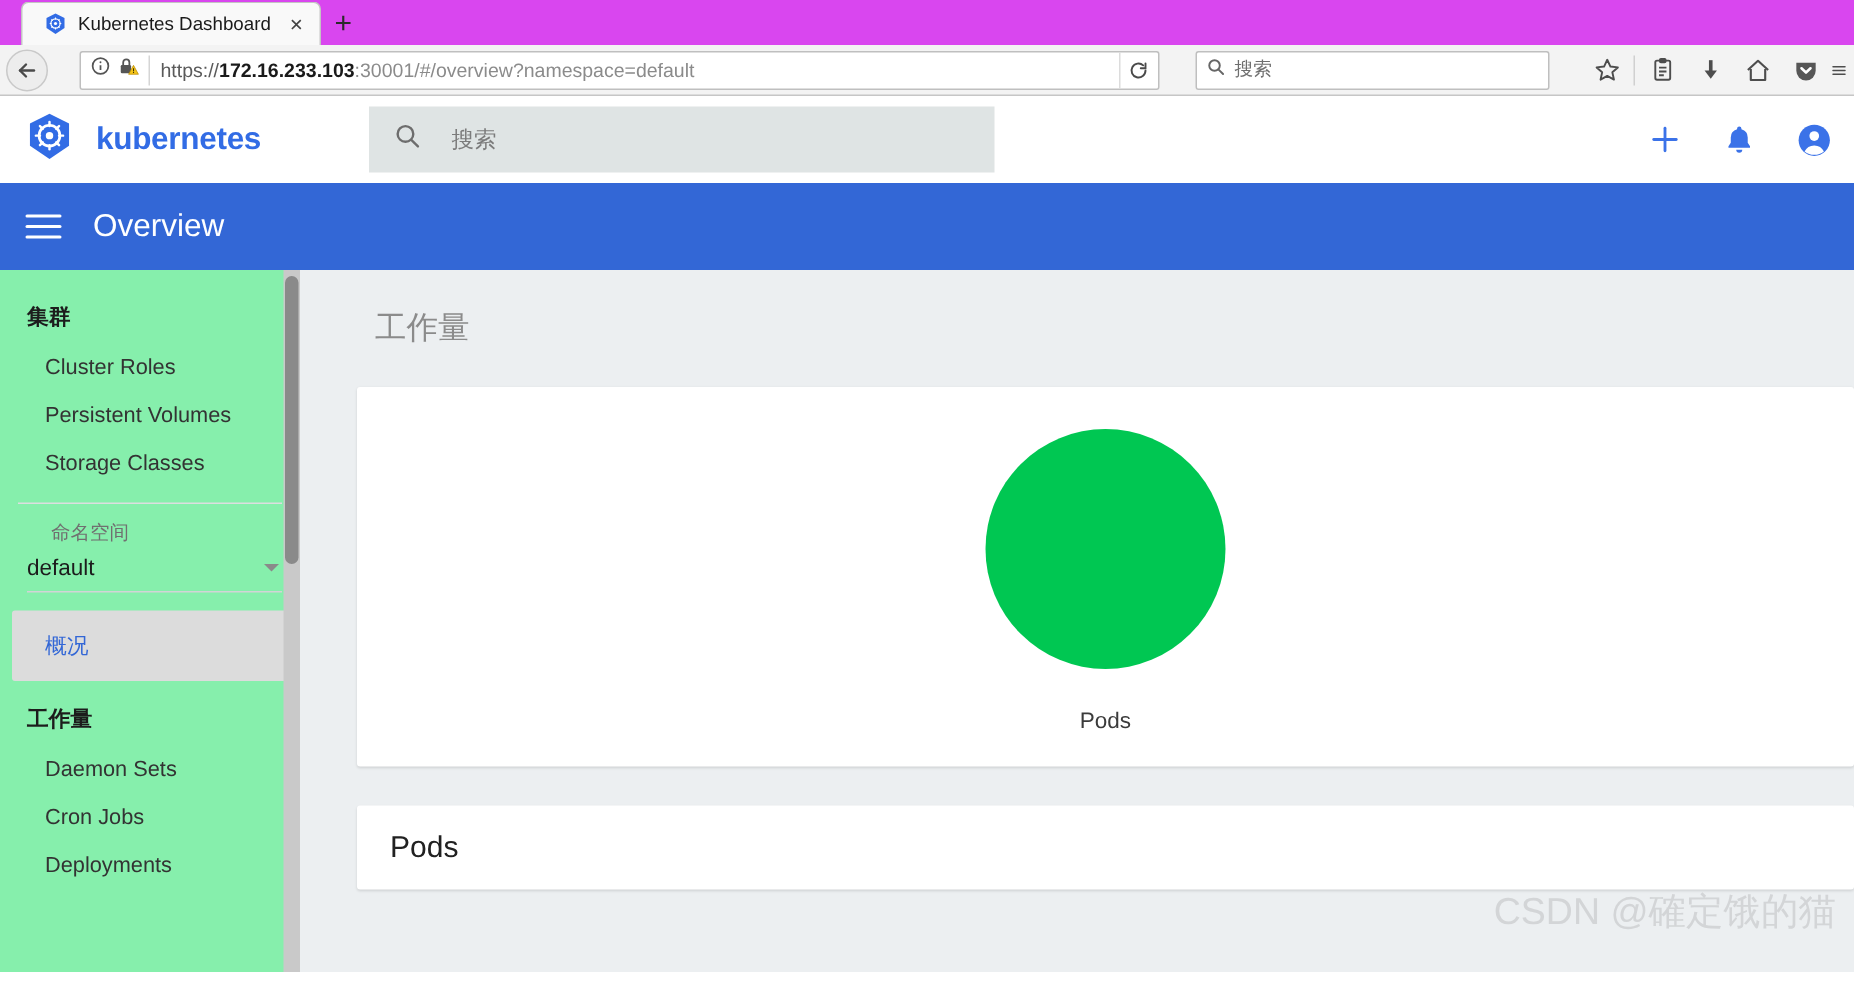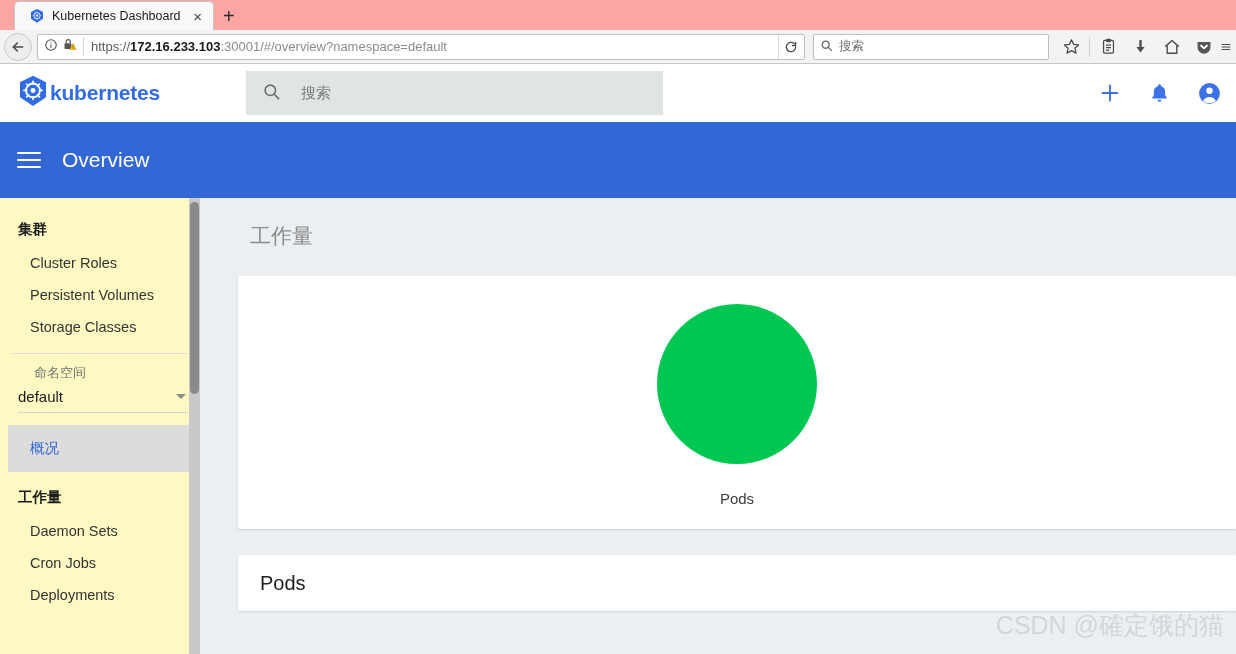--- a/index.html
+++ b/index.html
@@ -6,21 +6,21 @@
   html, body {
     width: 1236px; height: 654px;
     font-family: "Liberation Sans", "DejaVu Sans", sans-serif;
     overflow: hidden;
     background: #fff;
   }
 
   
   .browser-tabbar {
     height: 30px;
-    background: #fca5a5;
+    background: #d946ef;
     display: flex;
     align-items: flex-end;
     position: relative;
   }
   .tab {
     height: 29px;
     background: #f9f9f9;
     border-top-left-radius: 5px;
     border-top-right-radius: 5px;
     display: flex;
@@ -64,21 +64,21 @@
     cursor: pointer;
   }
 
   .browser-navbar {
     height: 34px;
     background: #f3f3f3;
     border-bottom: 1px solid #c6c6c6;
     display: flex;
     align-items: center;
     padding: 0 4px;
-    gap: 2px;
+    gap: 18px;
   }
   .nav-back {
     width: 28px; height: 28px;
     border-radius: 50%;
     border: 1px solid #c9c9c9;
     background: #ededed;
     display: flex; align-items: center; justify-content: center;
     color: #4a4a4a;
     flex: 0 0 28px;
     cursor: pointer;
@@ -159,21 +159,21 @@
   .k8s-header {
     height: 58px;
     background: #fff;
     display: flex;
     align-items: center;
     padding: 0 14px 0 16px;
   }
   .k8s-logo-wrap {
     display: flex;
     align-items: center;
-    gap: 0;
+    gap: 14px;
     width: 230px;
     flex: 0 0 230px;
   }
   .k8s-logo-text {
     font-size: 21px;
     font-weight: bold;
     color: #326ce5;
     letter-spacing: -0.2px;
   }
   .k8s-search {
@@ -194,21 +194,21 @@
   .k8s-header-actions {
     display: flex;
     align-items: center;
     gap: 26px;
     color: #3b72e8;
   }
   .hdr-icon { cursor: pointer; display: flex; align-items: center; }
 
   
   .blue-bar {
-    height: 76px;
+    height: 58px;
     background: #3367d6;
     display: flex;
     align-items: center;
     padding-left: 16px;
     gap: 20px;
   }
   .hamburger {
     width: 26px; height: 22px;
     display: flex; flex-direction: column; justify-content: center; gap: 5px;
     cursor: pointer;
@@ -227,21 +227,21 @@
   .app-body {
     display: flex;
     height: 468px;
     background: #eceff1;
   }
 
   
   .sidebar {
     width: 200px;
     flex: 0 0 200px;
-    background: #fef9c3;
+    background: #86efac;
     position: relative;
     overflow: hidden;
     padding-top: 14px;
   }
   .nav-section-head {
     font-size: 14.5px;
     color: #1c1c1c;
     font-weight: bold;
     padding: 8px 0 8px 18px;
   }

